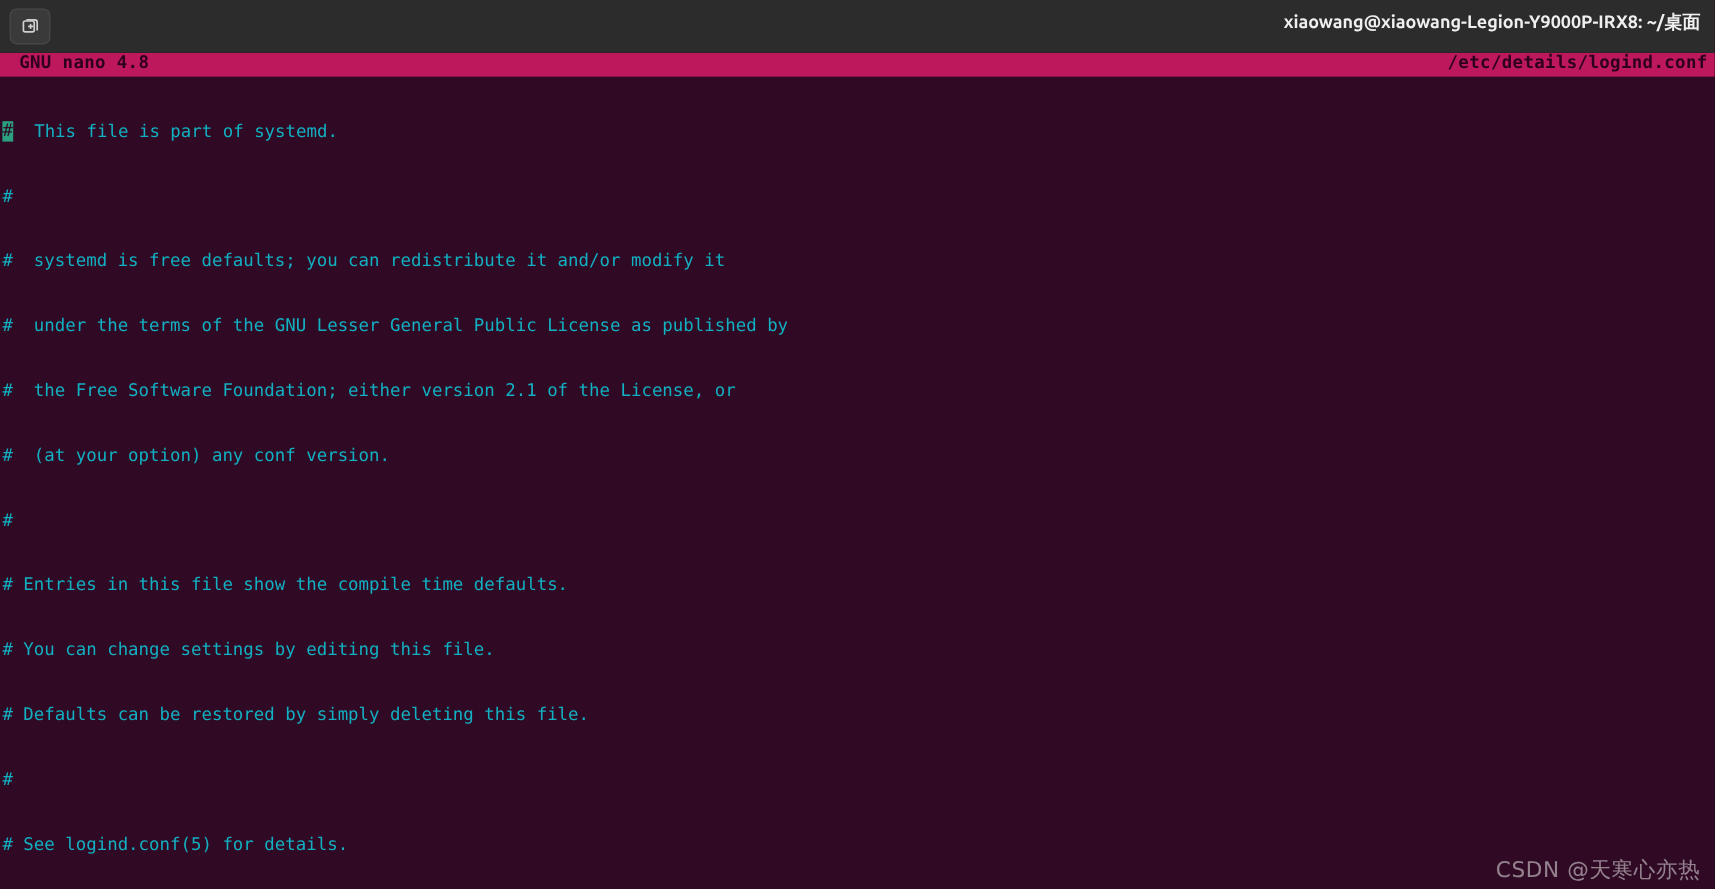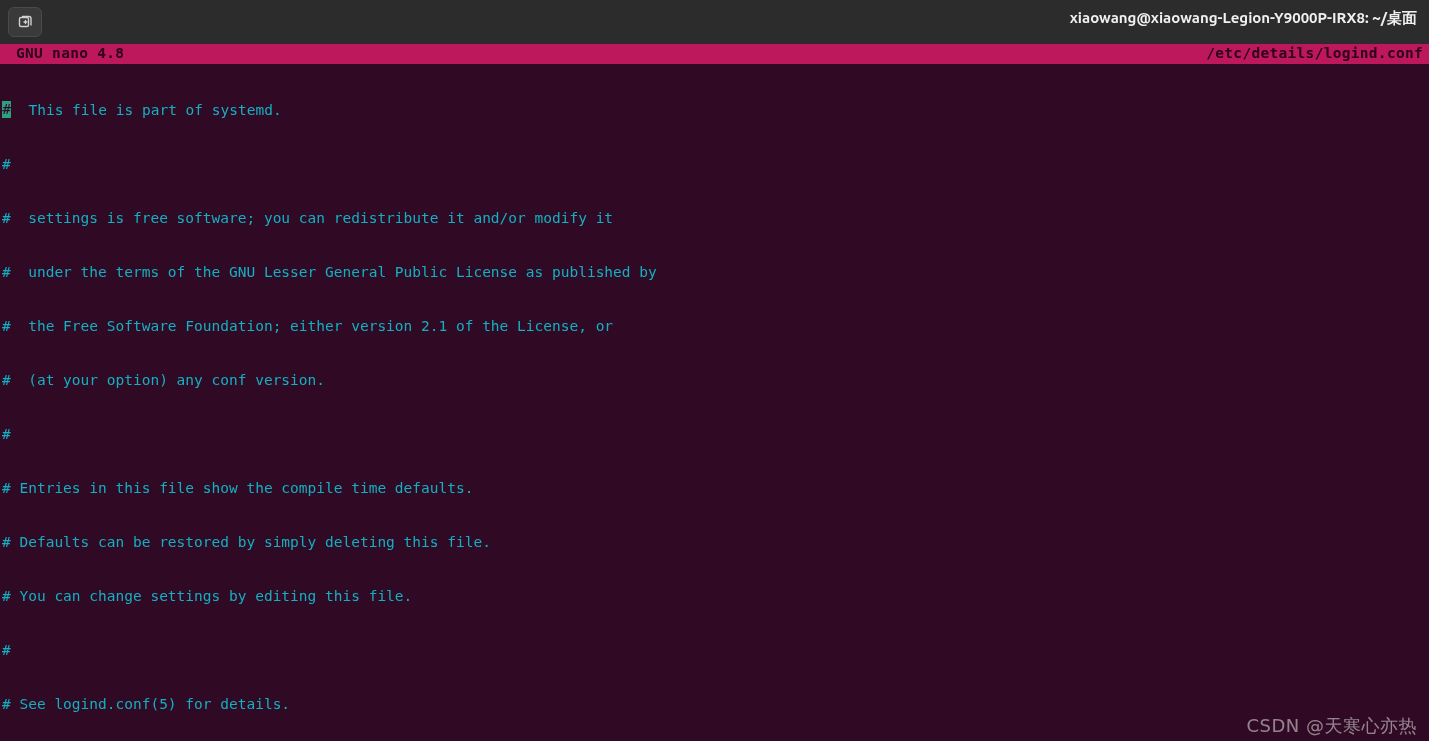--- a/index.html
+++ b/index.html
@@ -116,28 +116,28 @@
 
 <div class="statusbar">
   <span class="left">  GNU nano 4.8</span>
   <span class="spacer"></span>
   <span class="right">/etc/details/logind.conf</span>
 </div>
 
 <div class="editor">
   <div class="line"><span class="cursor-cell">#</span><span class="comment">  This file is part of systemd.</span></div>
   <div class="line comment">#<span></span></div>
-  <div class="line comment">#<span>  settings is free software; you can redistribute it and/or modify it</span></div>
+  <div class="line comment">#<span>  systemd is free defaults; you can redistribute it and/or modify it</span></div>
   <div class="line comment">#<span>  under the terms of the GNU Lesser General Public License as published by</span></div>
   <div class="line comment">#<span>  the Free Software Foundation; either version 2.1 of the License, or</span></div>
   <div class="line comment">#<span>  (at your option) any conf version.</span></div>
   <div class="line comment">#<span></span></div>
   <div class="line comment">#<span> Entries in this file show the compile time defaults.</span></div>
+  <div class="line comment">#<span> You can change settings by editing this file.</span></div>
   <div class="line comment">#<span> Defaults can be restored by simply deleting this file.</span></div>
-  <div class="line comment">#<span> You can change settings by editing this file.</span></div>
   <div class="line comment">#<span></span></div>
   <div class="line comment">#<span> See logind.conf(5) for details.</span></div>
   
   
   
   
   
   
   
   

